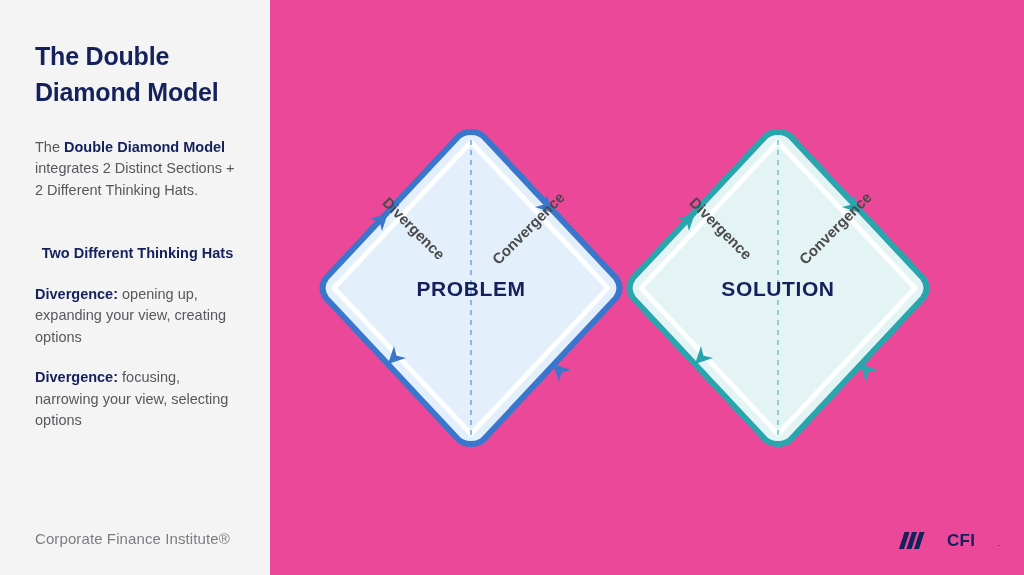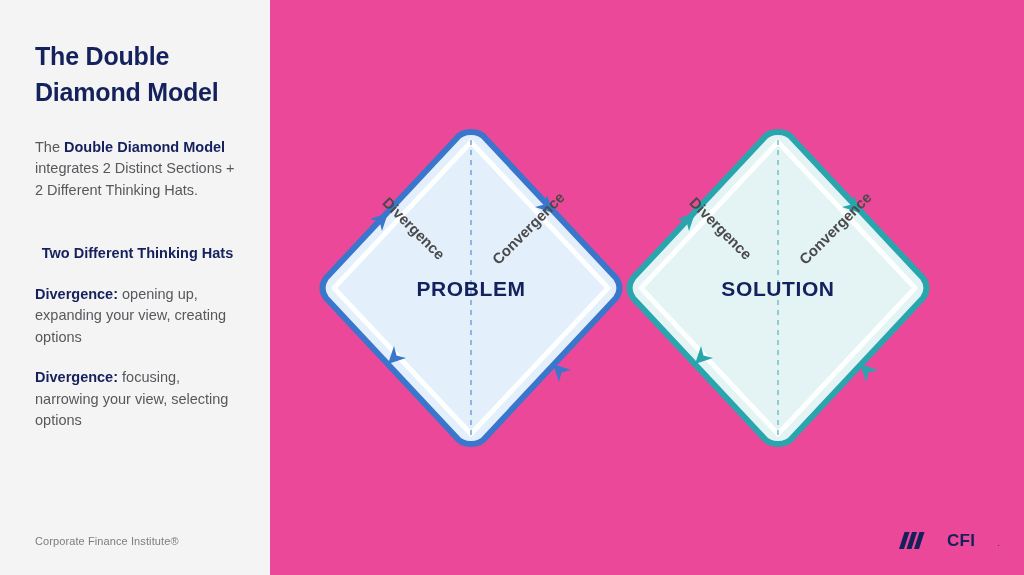--- a/index.html
+++ b/index.html
@@ -60,21 +60,21 @@
     margin: 41px 0 19px 0;
     text-align: center;
   }
   .hat-item {
     margin: 8px 0 18px 0;
   }
   #footer-note {
     position: absolute;
     left: 35px;
     bottom: 28px;
-    font-size: 11px;
+    font-size: 15px;
     color: #7b7d81;
     letter-spacing: 0.1px;
   }
 
   
   #diagram {
     position: absolute;
     left: 270px;
     top: 0;
     width: 754px;

